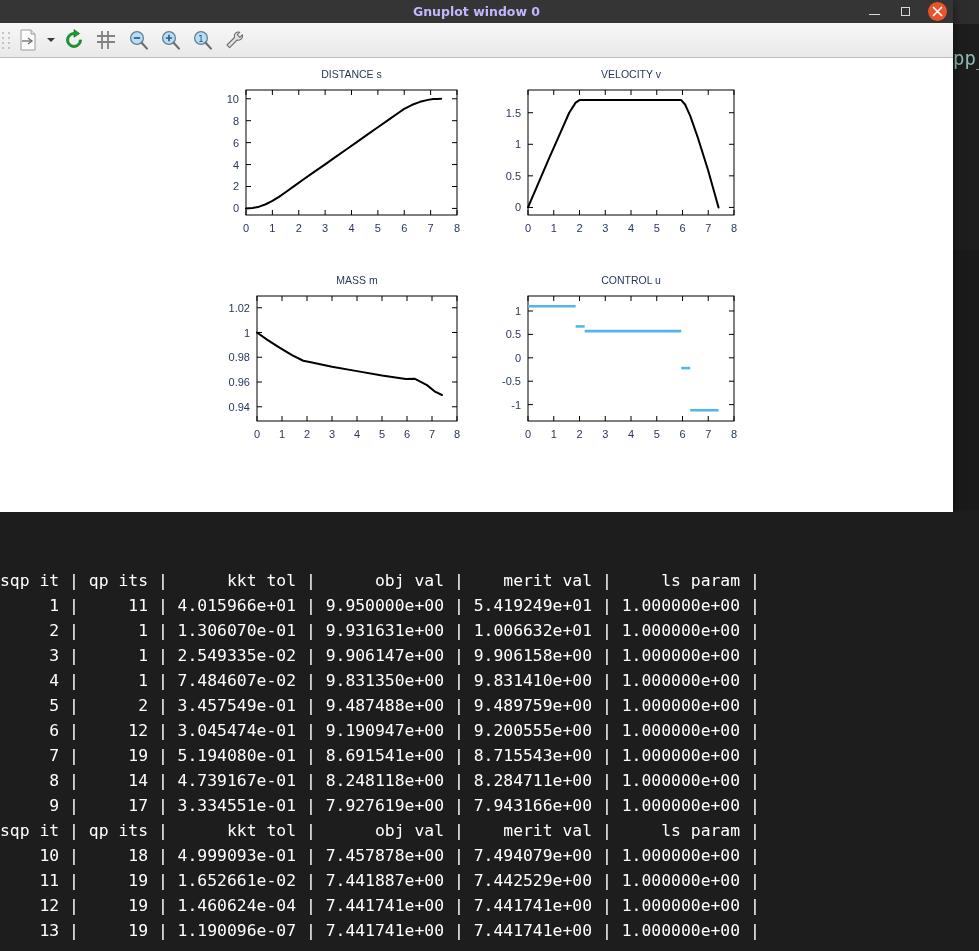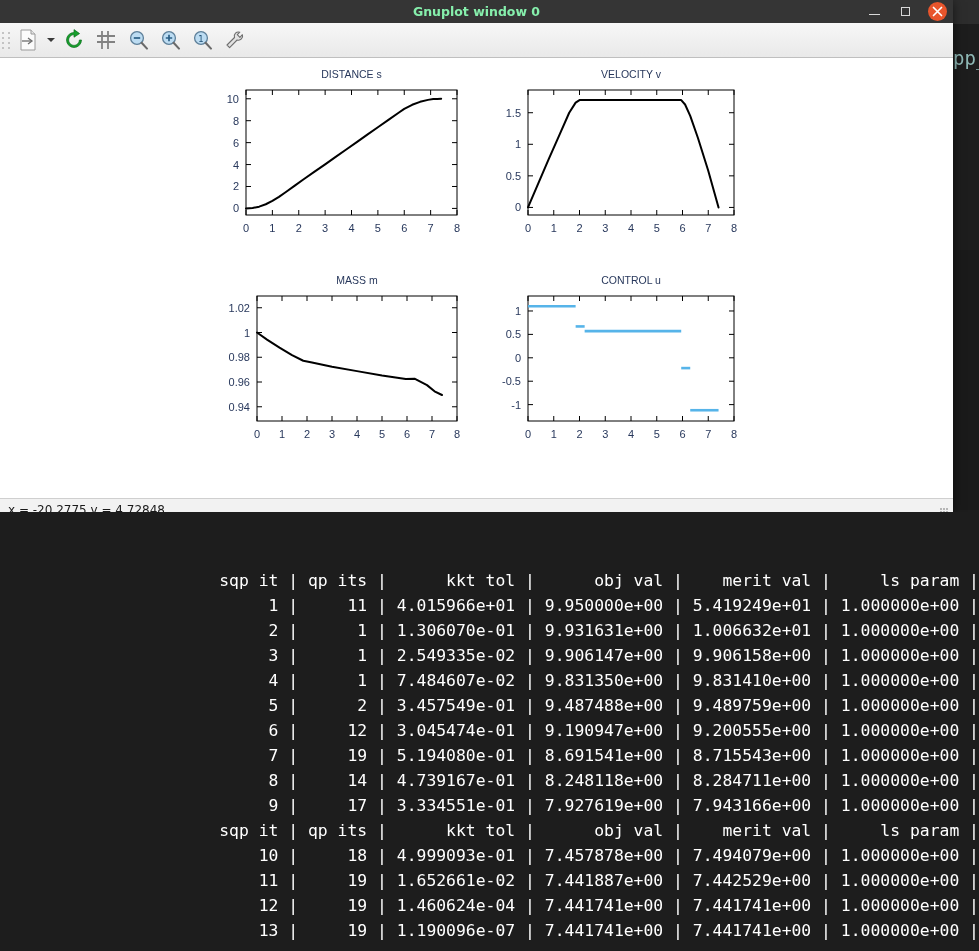--- a/index.html
+++ b/index.html
@@ -26,21 +26,21 @@
     position: absolute; left: 0; top: 0;
     width: 953px; height: 512px;
     background: #ffffff;
     box-shadow: 0 2px 10px rgba(0,0,0,.55);
   }
   .titlebar {
     position: relative; height: 23px; background: #353535;
     display: flex; align-items: center; justify-content: center;
   }
   .titlebar-title {
-    color: #86efac; font-size: 12.5px; font-weight: bold;
+    color: #c4b5fd; font-size: 12.5px; font-weight: bold;
     font-family: "DejaVu Sans", sans-serif;
   }
   .win-btns { position: absolute; right: 6px; top: 0; height: 23px; display: flex; align-items: center; gap: 14px; }
   .win-btn { width: 17px; height: 17px; position: relative; cursor: pointer; }
   .win-btn .min-bar { position: absolute; left: 3px; top: 11px; width: 11px; height: 1.4px; background: #d8d8d8; }
   .win-btn .max-sq { position: absolute; left: 4px; top: 4px; width: 9px; height: 9px; border: 1.6px solid #d8d8d8; }
   .win-btn.close { width: 19px; height: 19px; border-radius: 50%; background: #e8552c; }
   .win-btn.close svg { position: absolute; left: 3px; top: 3px; }
 
   
@@ -71,21 +71,21 @@
   
   .terminal {
     position: absolute; left: 0; top: 512px; width: 979px; height: 439px;
     background: #1d1d1d; color: #ffffff;
     font-family: "DejaVu Sans Mono", monospace;
     font-size: 16.4px; line-height: 25px;
     padding-top: 6px;
     white-space: pre;
     overflow: hidden;
   }
-  .term-line { height: 25px; padding-left: 0; text-align: right; }
+  .term-line { height: 25px; padding-left: 0; }
 </style>
 </head>
 <body>
 
 <div id="root">
 
   <div class="bg-term">
     <div class="bg-term-top"></div>
     <div class="bg-term-band"></div>
     <div class="bg-term-text">pp_</div>
@@ -372,34 +372,20 @@
             <text x="521" y="256.9812734082397" text-anchor="end" font-family="Liberation Sans, sans-serif" font-size="11" fill="#28385c">1</text>
             <line x1="528" y1="248.29962546816478" x2="575.6375" y2="248.29962546816478" stroke="#56b4e9" stroke-width="2.6" stroke-linecap="butt"></line>
             <line x1="575.6375" y1="268.43071161048687" x2="584.65" y2="268.43071161048687" stroke="#56b4e9" stroke-width="2.6" stroke-linecap="butt"></line>
             <line x1="584.65" y1="273.1123595505618" x2="681.2125" y2="273.1123595505618" stroke="#56b4e9" stroke-width="2.6" stroke-linecap="butt"></line>
             <line x1="681.2125" y1="310.09737827715355" x2="690.225" y2="310.09737827715355" stroke="#56b4e9" stroke-width="2.6" stroke-linecap="butt"></line>
             <line x1="690.225" y1="352.2322097378277" x2="718.55" y2="352.2322097378277" stroke="#56b4e9" stroke-width="2.6" stroke-linecap="butt"></line>
           </g>
         </svg>
     </div>
 
-    <div class="statusbar">
-      <span class="txt">x = -20.2775 y = 4.72848</span>
-      <span class="resize-grip">
-        <i></i>
-          <i></i>
-          <i></i>
-          <i></i>
-          <i></i>
-          <i></i>
-          <i></i>
-          <i></i>
-          <i></i>
-      </span>
-    </div>
   </div>
 
   <div class="terminal">
     <div id="term-lines"><div class="term-line">sqp it | qp its |      kkt tol |      obj val |    merit val |     ls param |</div><div class="term-line">     1 |     11 | 4.015966e+01 | 9.950000e+00 | 5.419249e+01 | 1.000000e+00 |</div><div class="term-line">     2 |      1 | 1.306070e-01 | 9.931631e+00 | 1.006632e+01 | 1.000000e+00 |</div><div class="term-line">     3 |      1 | 2.549335e-02 | 9.906147e+00 | 9.906158e+00 | 1.000000e+00 |</div><div class="term-line">     4 |      1 | 7.484607e-02 | 9.831350e+00 | 9.831410e+00 | 1.000000e+00 |</div><div class="term-line">     5 |      2 | 3.457549e-01 | 9.487488e+00 | 9.489759e+00 | 1.000000e+00 |</div><div class="term-line">     6 |     12 | 3.045474e-01 | 9.190947e+00 | 9.200555e+00 | 1.000000e+00 |</div><div class="term-line">     7 |     19 | 5.194080e-01 | 8.691541e+00 | 8.715543e+00 | 1.000000e+00 |</div><div class="term-line">     8 |     14 | 4.739167e-01 | 8.248118e+00 | 8.284711e+00 | 1.000000e+00 |</div><div class="term-line">     9 |     17 | 3.334551e-01 | 7.927619e+00 | 7.943166e+00 | 1.000000e+00 |</div><div class="term-line">sqp it | qp its |      kkt tol |      obj val |    merit val |     ls param |</div><div class="term-line">    10 |     18 | 4.999093e-01 | 7.457878e+00 | 7.494079e+00 | 1.000000e+00 |</div><div class="term-line">    11 |     19 | 1.652661e-02 | 7.441887e+00 | 7.442529e+00 | 1.000000e+00 |</div><div class="term-line">    12 |     19 | 1.460624e-04 | 7.441741e+00 | 7.441741e+00 | 1.000000e+00 |</div><div class="term-line">    13 |     19 | 1.190096e-07 | 7.441741e+00 | 7.441741e+00 | 1.000000e+00 |</div></div>
     
   </div>
 
 </div>
 
 </body></html>

